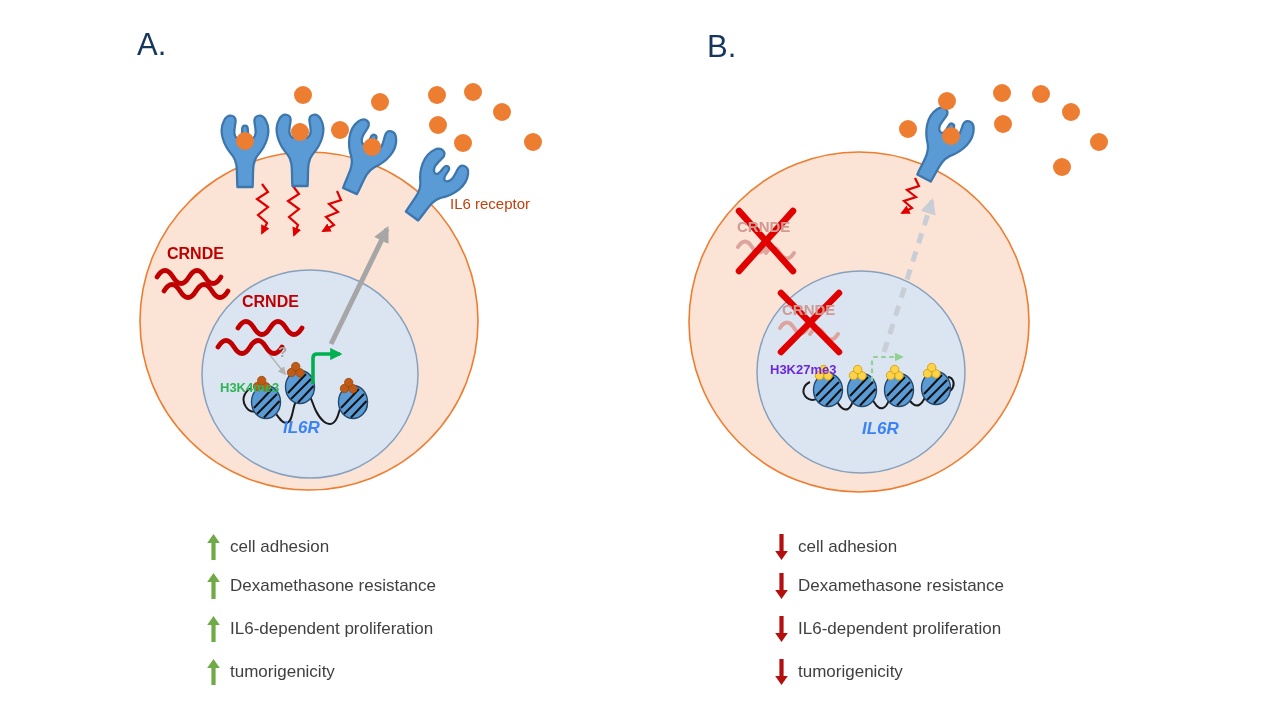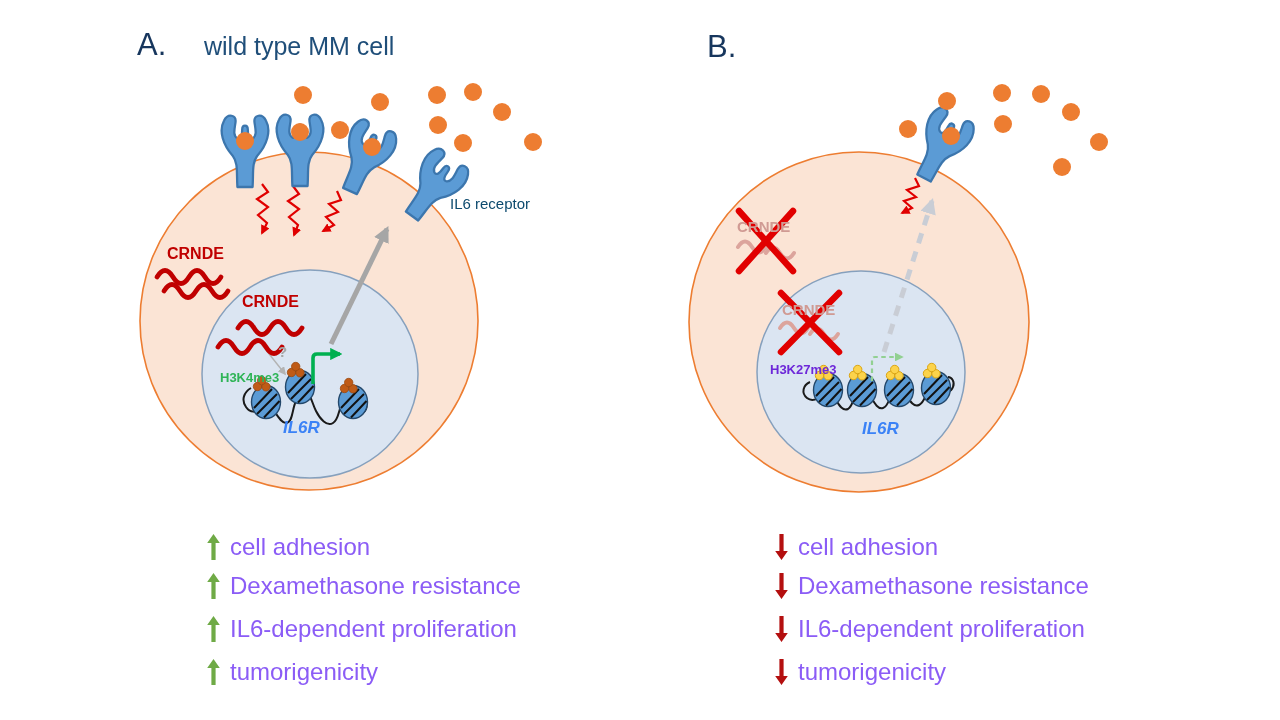--- a/index.html
+++ b/index.html
@@ -11,24 +11,24 @@
   .txt{position:absolute;white-space:nowrap;line-height:1.1;}
   .panel-letter{font-size:31px;color:#17365d;}
   .panel-title{font-size:25px;color:#1f4e79;}
   .panel-title .sup{font-size:15px;position:relative;top:-8px;}
   .panel-title .suffix{margin-left:5px;}
   .crnde{font-size:16px;font-weight:bold;color:#c00000;}
   .crnde-faded{font-size:15px;font-weight:bold;color:#d09a93;}
   .mark-green{font-size:13px;font-weight:bold;color:#2fb457;}
   .mark-orange{font-size:13px;font-weight:bold;color:#6d28d9;margin-left:19px;}
   .gene{font-size:17px;font-style:italic;font-weight:600;color:#3b82f6;}
-  .receptor-label{font-size:15px;color:#0c4a6e;}
+  .receptor-label{font-size:15px;color:#c2410c;}
   .qmark{font-size:15px;font-weight:600;color:#a6a6a6;}
   .effect-row{position:absolute;display:flex;align-items:center;gap:9px;height:28px;}
-  .effect-text{font-size:24px;color:#8b5cf6;}
+  .effect-text{font-size:17px;color:#404040;}
 </style>
 </head>
 <body>
 
 <div class="canvas">
 
   <svg width="1280" height="720" viewBox="0 0 1280 720">
     <defs>
       <path id="wave" d="M0,0 Q8,-13 16,0 T32,0 T48,0 T64,0" fill="none" stroke-linecap="round"></path>
       <path id="wave-s" d="M0,0 Q7,-11 14,0 T28,0" fill="none" stroke-linecap="round"></path>
@@ -178,30 +178,29 @@
         <circle cx="908" cy="129" r="9"></circle>
         <circle cx="1003" cy="124" r="9"></circle>
         <circle cx="1071" cy="112" r="9"></circle>
         <circle cx="1099" cy="142" r="9"></circle>
         <circle cx="1062" cy="167" r="9"></circle>
       </g>
     </g>
   </svg>
 
   <div class="txt panel-letter" style="left:137px;top:28px;">A.</div>
-  <div class="txt panel-title" style="left:204px;top:33px;">wild type MM cell</div>
 
   <div class="txt panel-letter" style="left:707px;top:30px;">B.</div>
 
   <div class="txt receptor-label" style="left:450px;top:196px;">IL6 receptor</div>
 
   <div class="txt crnde" style="left:167px;top:245px;">CRNDE</div>
   <div class="txt crnde" style="left:242px;top:293px;">CRNDE</div>
   <div class="txt qmark" style="left:278px;top:344px;">?</div>
-  <div class="txt mark-green" style="left:220px;top:371px;">H3K4me3</div>
+  <div class="txt mark-green" style="left:220px;top:381px;">H3K4me3</div>
   <div class="txt gene" style="left:283px;top:419px;">IL6R</div>
 
   <div class="txt crnde-faded" style="left:737px;top:219px;">CRNDE</div>
   <div class="txt crnde-faded" style="left:782px;top:302px;">CRNDE</div>
   <div class="txt mark-orange" style="left:751px;top:363px;">H3K27me3</div>
   <div class="txt gene" style="left:862px;top:420px;">IL6R</div>
 
   <div class="effect-row" style="left:206px;top:533px;">
     <svg width="15" height="28" viewBox="0 0 15 28">
         <polygon points="7.5,1 1.2,10 5.4,10 5.4,27 9.6,27 9.6,10 13.8,10" fill="#6faa46"></polygon>

